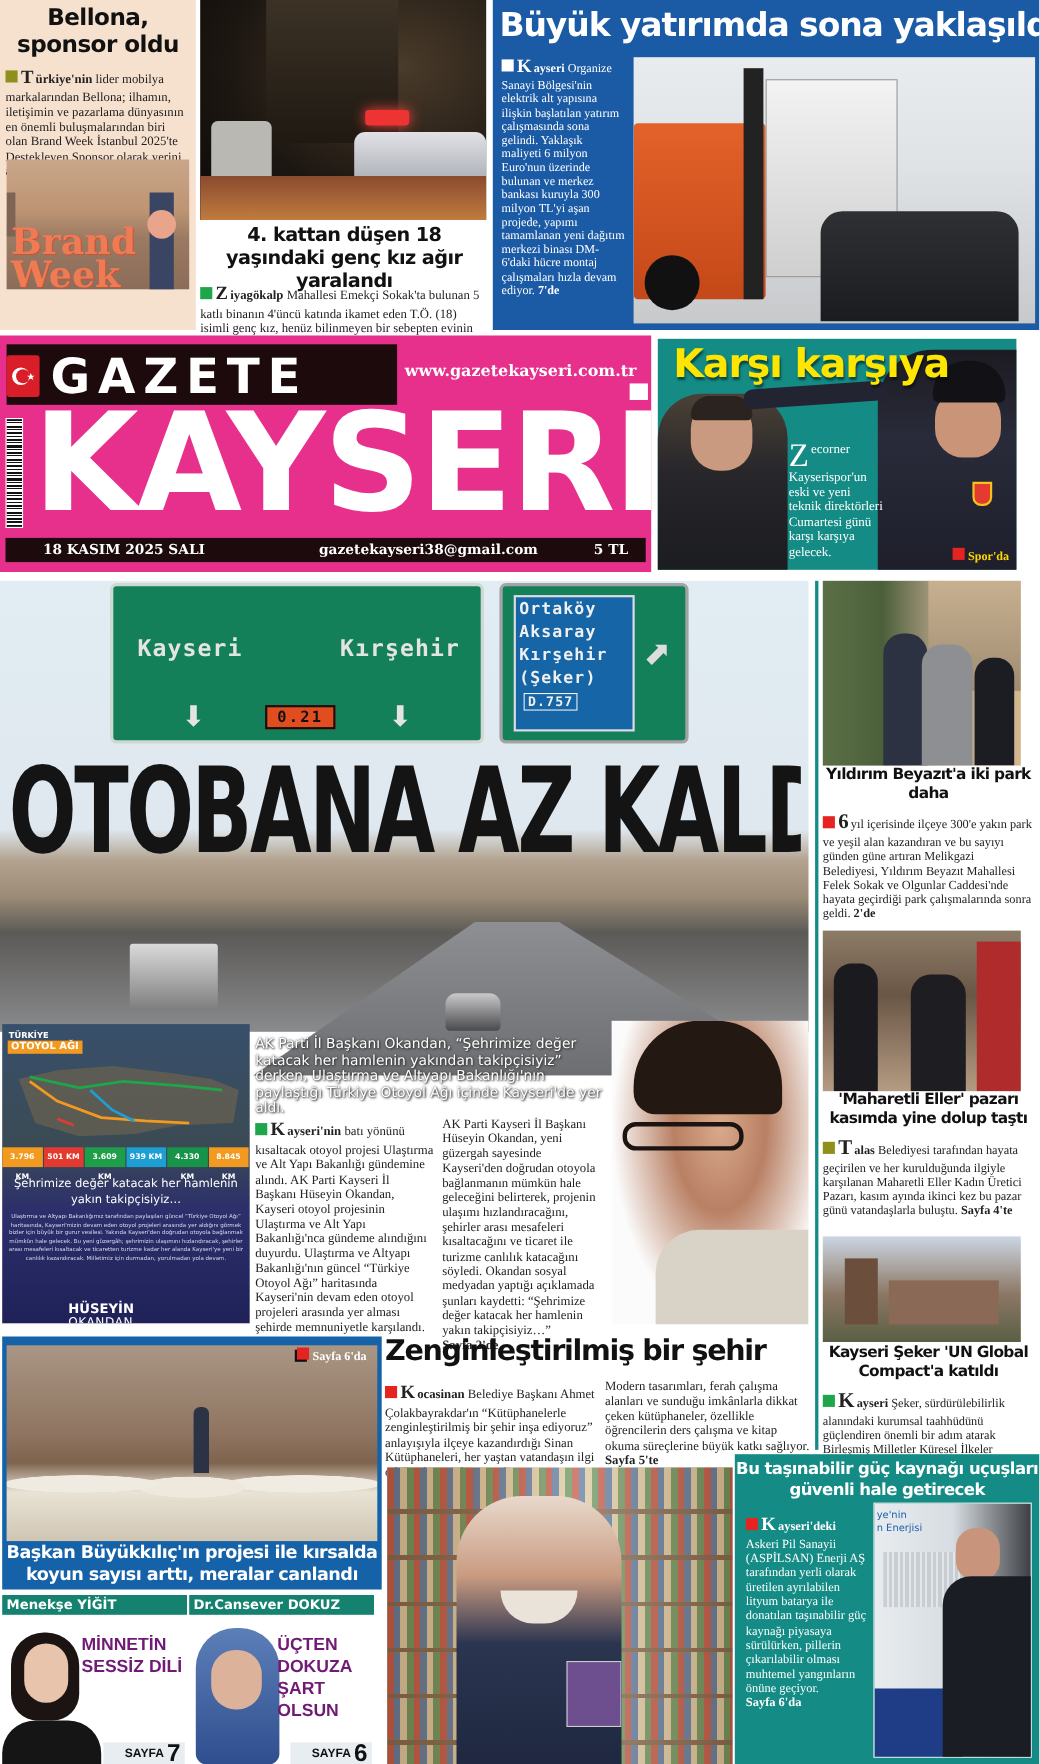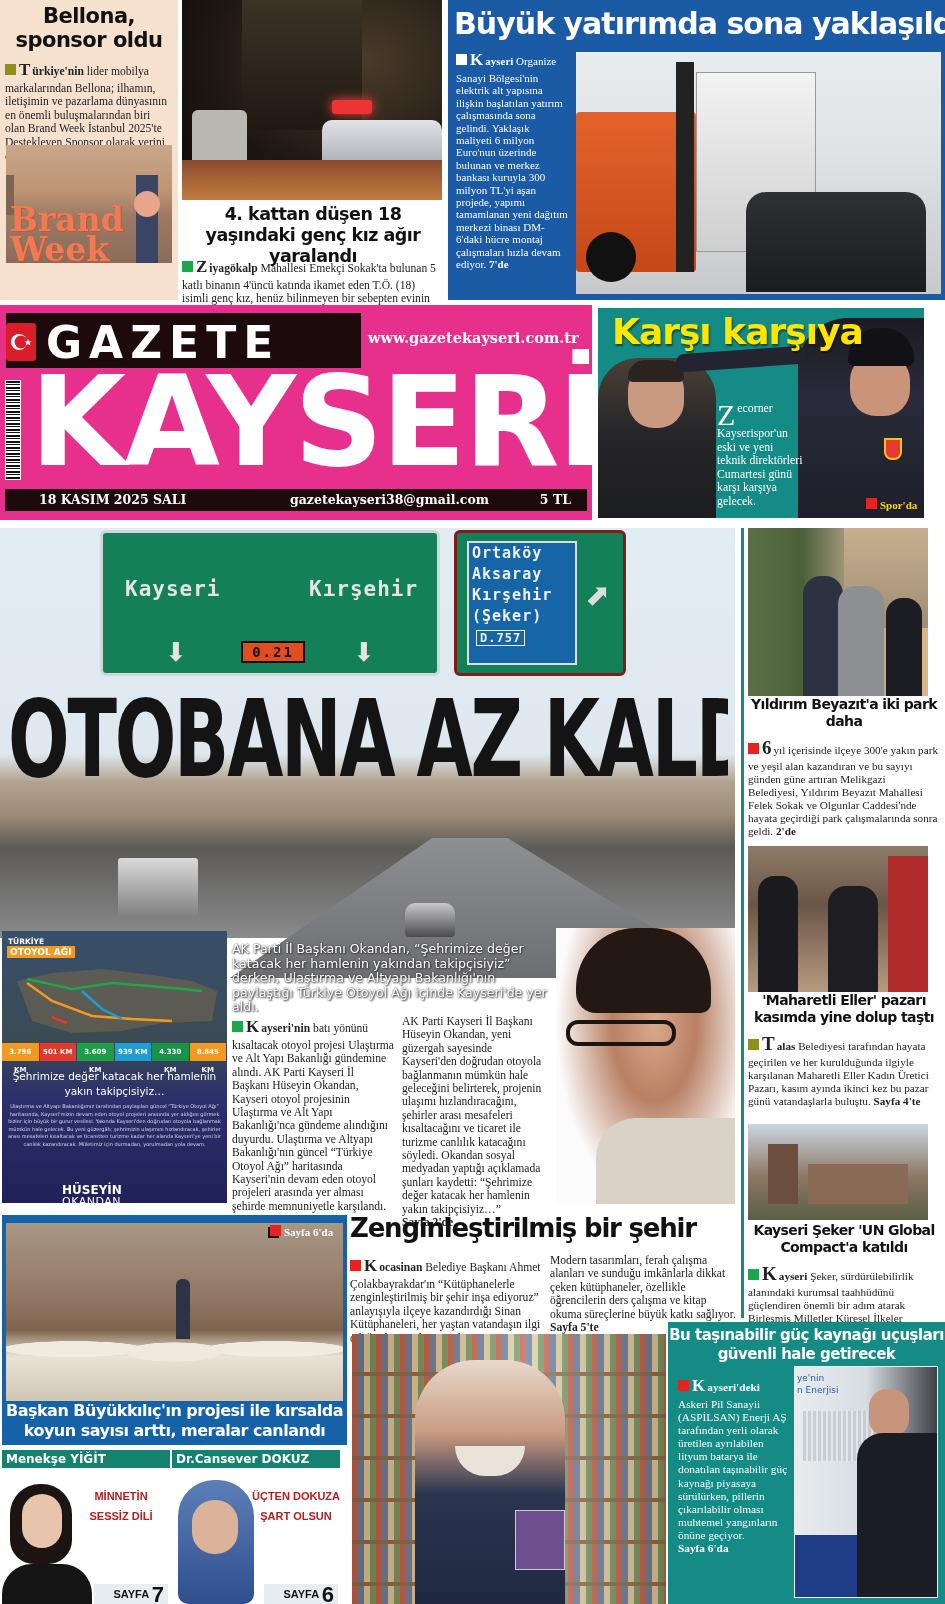--- a/index.html
+++ b/index.html
@@ -50,21 +50,21 @@
   #karsi .p2 { left: 200px; top: 10px; width: 126px; height: 200px; background: linear-gradient(180deg,#1c1b22 0%,#2a2b3a 40%,#1e1f2b 100%); border-radius: 50px 0 0 0; }
   #karsi .txt { position: absolute; left: 119px; top: 94px; width: 88px; color: #fff; }
   #karsi .txt .body-text { color: #fff; font-size: 11.8px; line-height: 13.5px; }
   #karsi .sporda { position: absolute; left: 268px; top: 190px; color: #ffd800; font-family: "Liberation Serif", serif; font-weight: bold; font-size: 11px; }
 
   
   #main { left: 0; top: 528px; width: 735px; height: 676px; }
   #main .sky { left: 0; top: 0; width: 735px; height: 410px; background: linear-gradient(180deg,#e2ecf3 0%,#dfe8ef 55%,#b2a28f 62%,#9c8b76 70%,#5c5a57 78%,#8a8b8d 100%); }
   #main .road { left: 230px; top: 310px; width: 505px; height: 140px; background: linear-gradient(180deg,#8e8f92,#6d6e72); }
   #main .sign1 { position: absolute; left: 100px; top: 2px; width: 340px; height: 146px; background: #13805a; border: 3px solid #cfd9d3; border-radius: 6px; }
-  #main .sign2 { position: absolute; left: 454px; top: 2px; width: 172px; height: 146px; background: #13805a; border: 3px solid #7f1d1d; border-radius: 6px; }
+  #main .sign2 { position: absolute; left: 454px; top: 2px; width: 172px; height: 146px; background: #13805a; border: 3px solid #a3a3a3; border-radius: 6px; }
   #main .sign1 .l { position: absolute; top: 44px; color: #e4e4e4; font-family: "DejaVu Sans Mono", monospace; font-weight: bold; font-size: 21px; letter-spacing: 1px; }
   #main .sign1 .arrow { position: absolute; top: 104px; color: #e4e4e4; font-family: "DejaVu Sans", sans-serif; font-size: 26px; }
   #main .sign1 .km { position: absolute; left: 138px; top: 108px; width: 64px; height: 22px; background: #e24d1f; border: 2px solid #111; color: #111; font-family: "DejaVu Sans Mono", monospace; font-weight: bold; font-size: 14px; text-align: center; line-height: 18px; letter-spacing: 2px; }
   #main .sign2 .blue { position: absolute; left: 10px; top: 8px; width: 110px; height: 124px; background: #1565a7; border: 2px solid #ddd; }
   #main .sign2 .blue div { color: #f0f0f0; font-family: "DejaVu Sans Mono", monospace; font-weight: bold; font-size: 15px; line-height: 21px; padding-left: 3px; letter-spacing: 1px; }
   #main .sign2 .blue .route { display: inline-block; margin-left: 4px; margin-top: 2px; border: 1.5px solid #eee; font-size: 12px; line-height: 14px; padding: 0 3px; }
   #main .sign2 .arrow { position: absolute; left: 128px; top: 44px; color: #ddd; font-size: 30px; font-family: "DejaVu Sans", sans-serif; }
   #main .h1wrap { position: absolute; left: 8px; top: 150px; width: 720px; height: 110px; overflow: hidden; }
   #main .h1wrap span { display: inline-block; font-family: "DejaVu Sans", sans-serif; font-weight: bold; font-size: 98px; line-height: 110px; color: #141414; transform: scale(0.74,1.1); transform-origin: 0 0; white-space: nowrap; letter-spacing: -3px; }
   #main .truck { left: 118px; top: 330px; width: 80px; height: 60px; background: linear-gradient(180deg,#dadada,#7e7e7e); border-radius: 3px; }
@@ -99,21 +99,21 @@
 
   
   #sheep { left: 2px; top: 1215px; width: 345px; height: 230px; background: #1662a8; }
   #sheep .img { left: 4px; top: 8px; width: 337px; height: 178px; background: linear-gradient(180deg,#a99684 0%,#8f7561 45%,#7e644e 60%,#e9e3d5 75%,#cfc5b3 100%); }
   #sheep .flag { position: absolute; left: 268px; top: 10px; color: #fff; font-family: "Liberation Serif", serif; font-weight: bold; font-size: 11px; }
   #sheep h3 { position: absolute; left: 0; top: 186px; width: 345px; text-align: center; color: #fff; font-family: "DejaVu Sans", sans-serif; font-weight: bold; font-size: 16px; line-height: 20px; letter-spacing: -0.5px; }
 
   .columnist { position: absolute; top: 1450px; width: 168px; height: 154px; }
   .columnist .bar { position: absolute; left: 0; top: 0; width: 168px; height: 18px; background: #14826f; color: #fff; font-family: "DejaVu Sans", sans-serif; font-weight: bold; font-size: 12px; line-height: 18px; padding-left: 4px; }
   .columnist .pic { position: absolute; left: 0; top: 20px; width: 90px; height: 134px; }
-  .columnist .ttl { position: absolute; left: 72px; top: 36px; width: 94px; text-align: center; color: #b91c1c; font-family: "Liberation Sans", sans-serif; font-weight: bold; font-size: 11px; line-height: 20px; }
+  .columnist .ttl { position: absolute; left: 72px; top: 36px; width: 94px; color: #701a75; font-family: "Liberation Sans", sans-serif; font-weight: bold; font-size: 16px; line-height: 20px; }
   .columnist .page { position: absolute; right: 2px; bottom: 0; width: 74px; height: 20px; background: #e8edf2; color: #111; font-family: "Liberation Sans", sans-serif; font-weight: bold; font-size: 11px; line-height: 20px; text-align: right; padding-right: 4px; }
   .columnist .page b { font-size: 22px; vertical-align: -4px; }
 
   #zeng h2 { position: absolute; left: 350px; top: 1208px; font-family: "DejaVu Sans", sans-serif; font-weight: bold; font-size: 26px; line-height: 40px; letter-spacing: -1.2px; white-space: nowrap; }
   #zeng .c1 { position: absolute; left: 350px; top: 1254px; width: 195px; }
   #zeng .c2 { position: absolute; left: 550px; top: 1254px; width: 190px; }
   #zeng .img { left: 352px; top: 1334px; width: 314px; height: 270px; background: linear-gradient(90deg,#8a6a4d 0%,#a68262 25%,#e2d9cc 55%,#8a6a4d 100%); }
   #zeng .man { left: 415px; top: 1360px; width: 150px; height: 244px; background: linear-gradient(180deg,#e8d9cc 0%,#c99a80 30%,#2b3550 55%,#1f2840 100%); border-radius: 60px 60px 0 0; }
 
   #aspil { left: 668px; top: 1322px; width: 277px; height: 282px; background: #148b85; }

